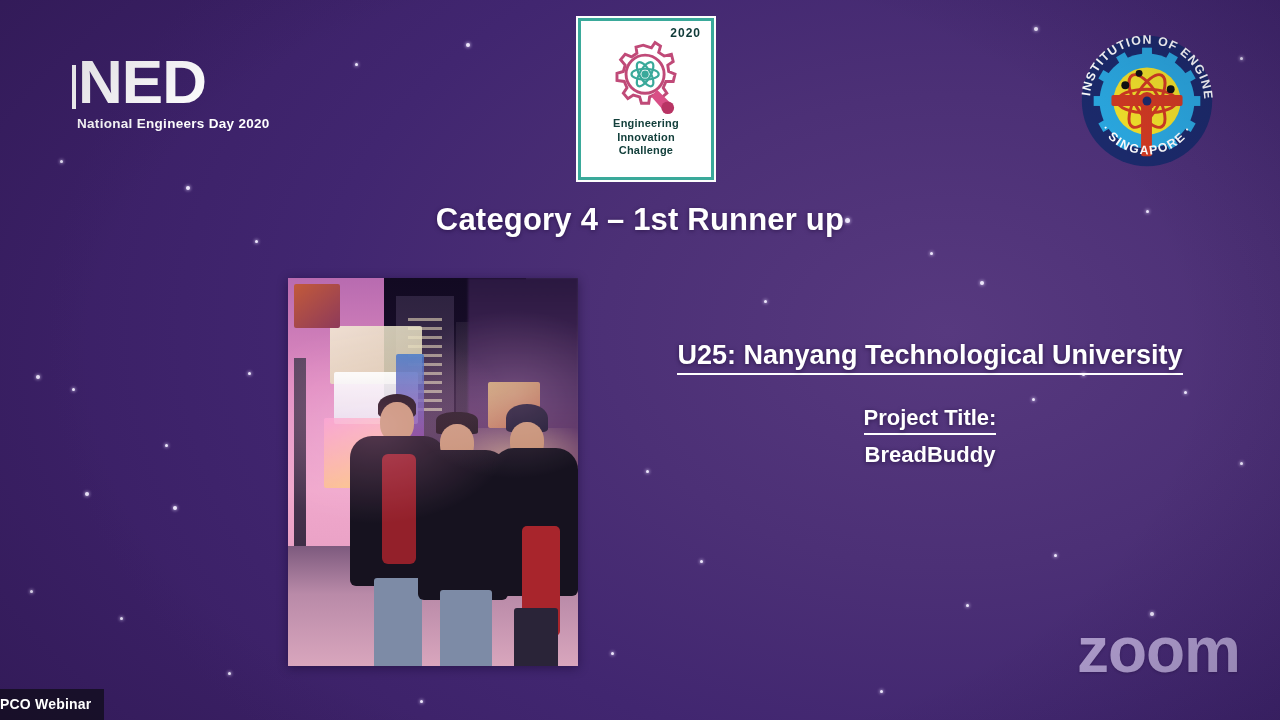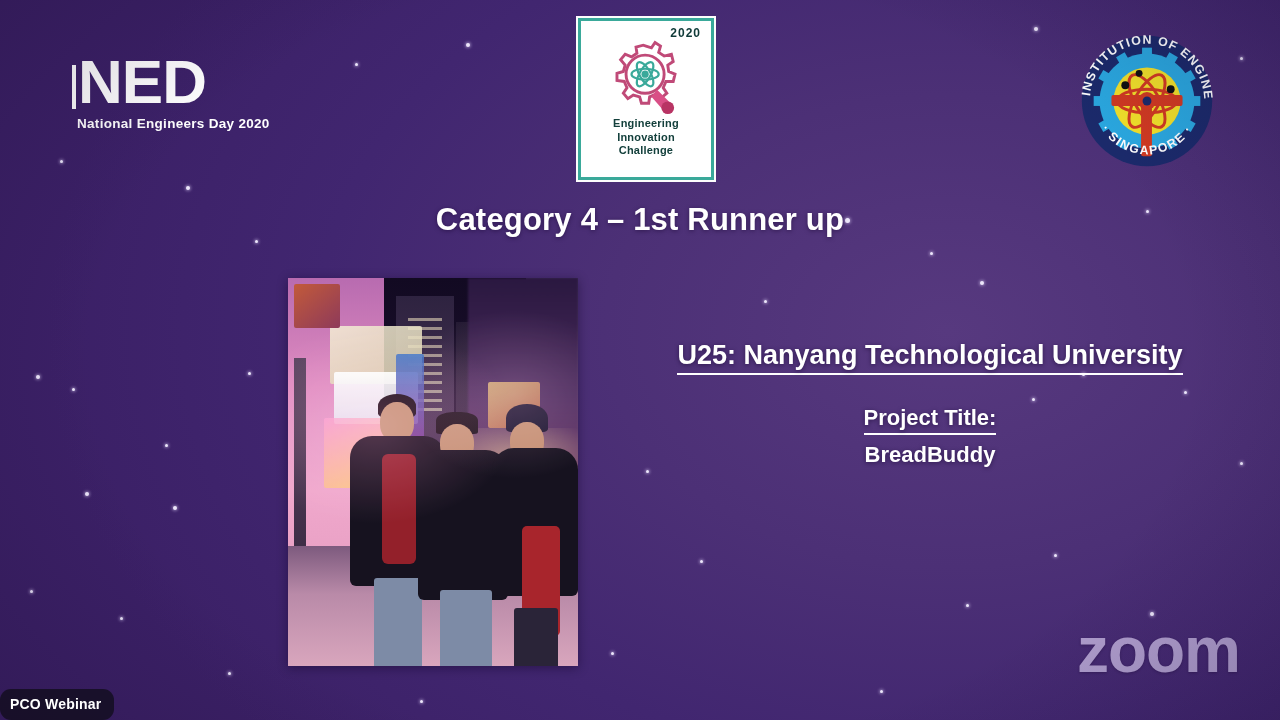--- a/index.html
+++ b/index.html
@@ -151,23 +151,22 @@
     letter-spacing:-1px; line-height:64px;
     opacity:0.92;
     text-shadow:0 1px 3px rgba(30,12,55,0.4);
   }
 
   
   #pco {
     position:absolute; left:0; bottom:0;
     background:rgba(18,14,30,0.82);
     color:#ffffff; font-size:14px; font-weight:bold;
-    padding:7px 13px 8px 10px;
+    padding:7px 13px 8px 0;
     letter-spacing:0.2px;
-    border-radius:11px;
   }
 </style>
 </head>
 <body>
 
 <div id="slide">
 
   <div id="starfield">
       <div class="star" style="left: 466px; top: 43px; width: 4px; height: 4px;"></div>
       <div class="star" style="left: 1034px; top: 27px; width: 4px; height: 4px;"></div>

